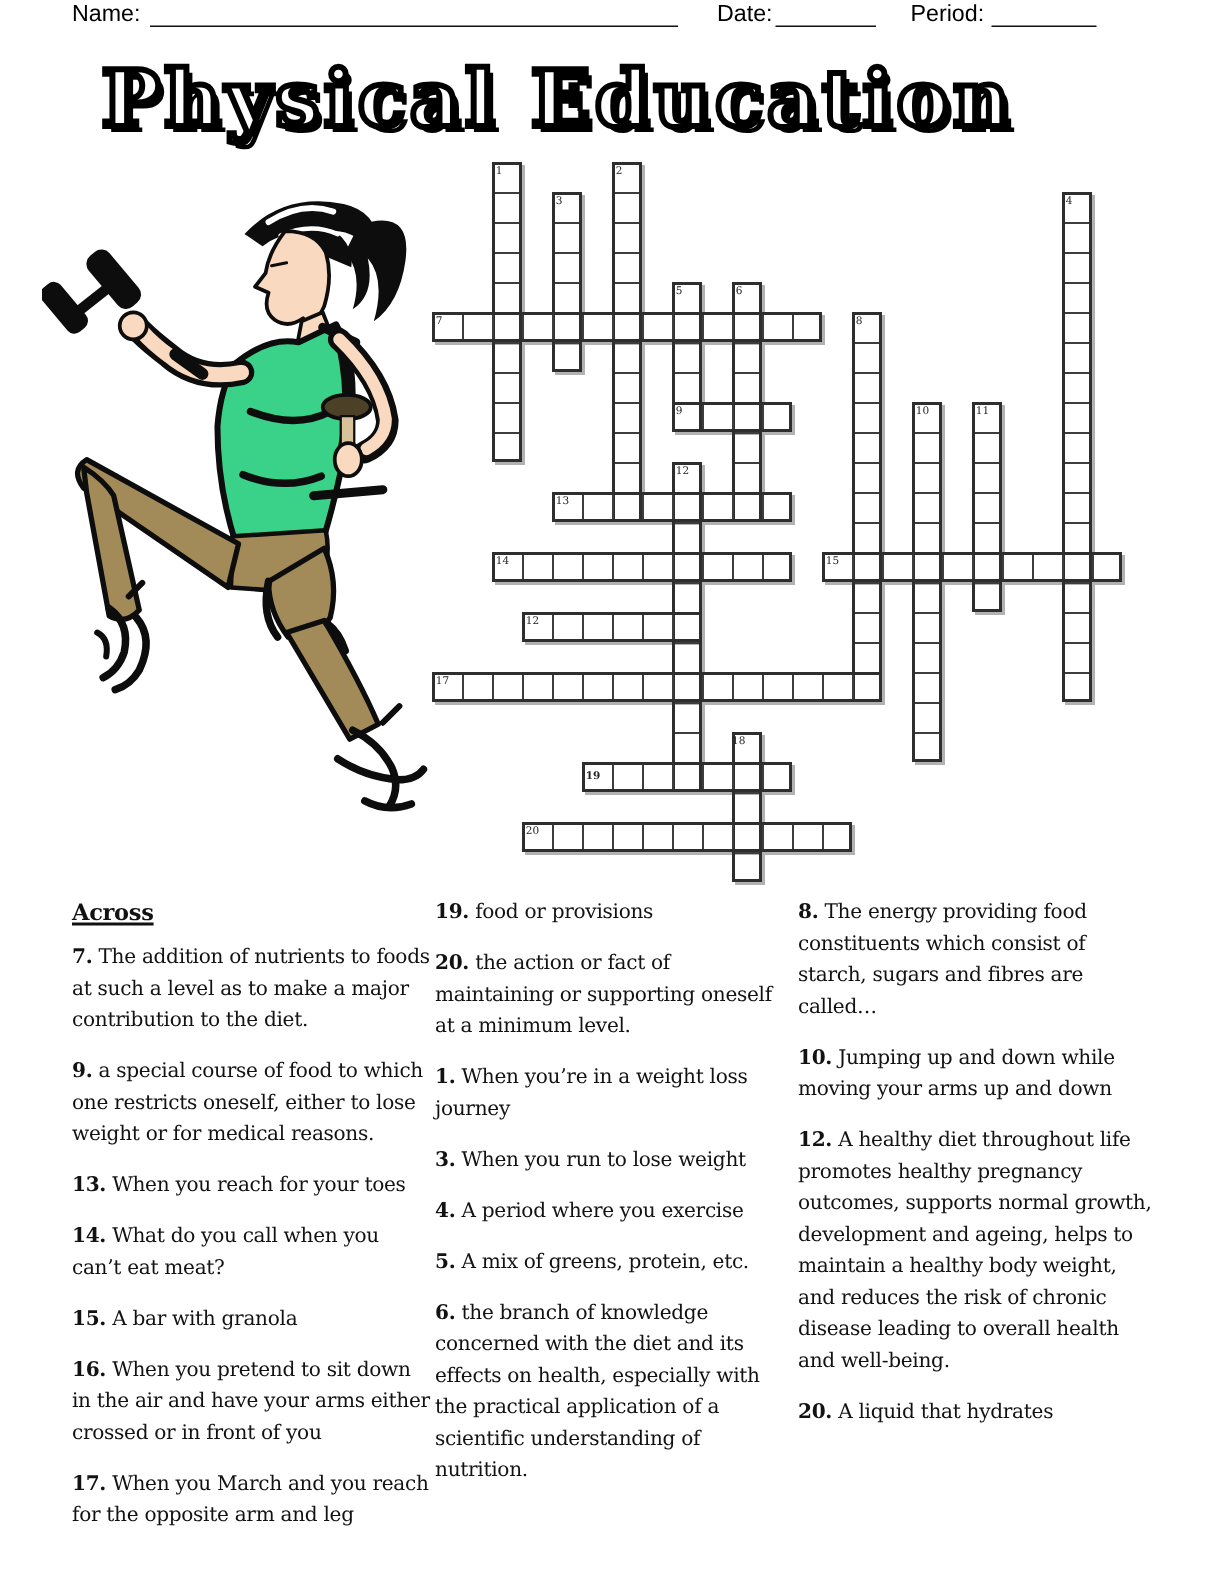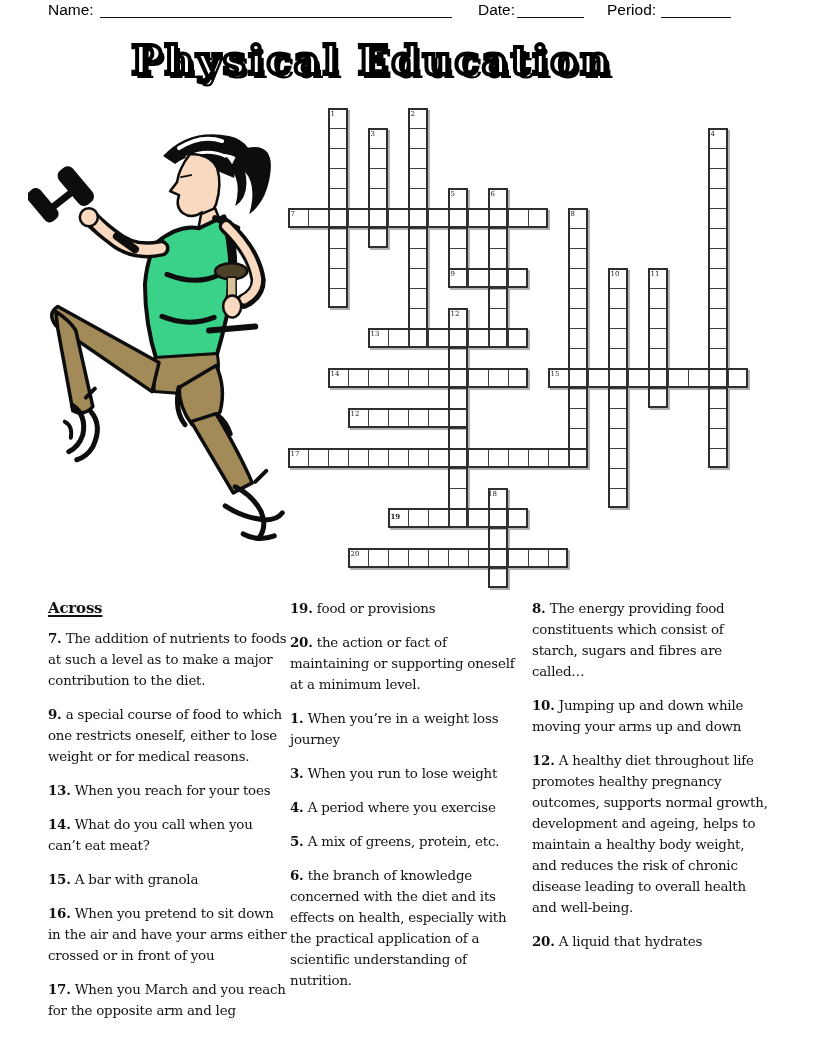--- a/index.html
+++ b/index.html
@@ -14,21 +14,21 @@
   #name-label   { left:48px; }
   #name-line    { left:100px; width:352px; }
   #date-label   { left:478px; }
   #date-line    { left:517px; width:67px; }
   #period-label { left:607px; }
   #period-line  { left:661px; width:70px; }
 
   
   #page-title {
     position:absolute; top:36px; left:0; width:744px; text-align:center;
-    font-family:"DejaVu Serif", serif; font-weight:700; font-size:40px;
+    font-family:"DejaVu Serif", serif; font-weight:700; font-size:52px;
     letter-spacing:3px; color:#fff;
     -webkit-text-stroke:4px #000;
     text-shadow:4px 4px 0 #000;
     white-space:nowrap;
   }
 
   
   #clipart { position:absolute; left:28px; top:124px; width:262px; height:436px; z-index:1; }
 
   

